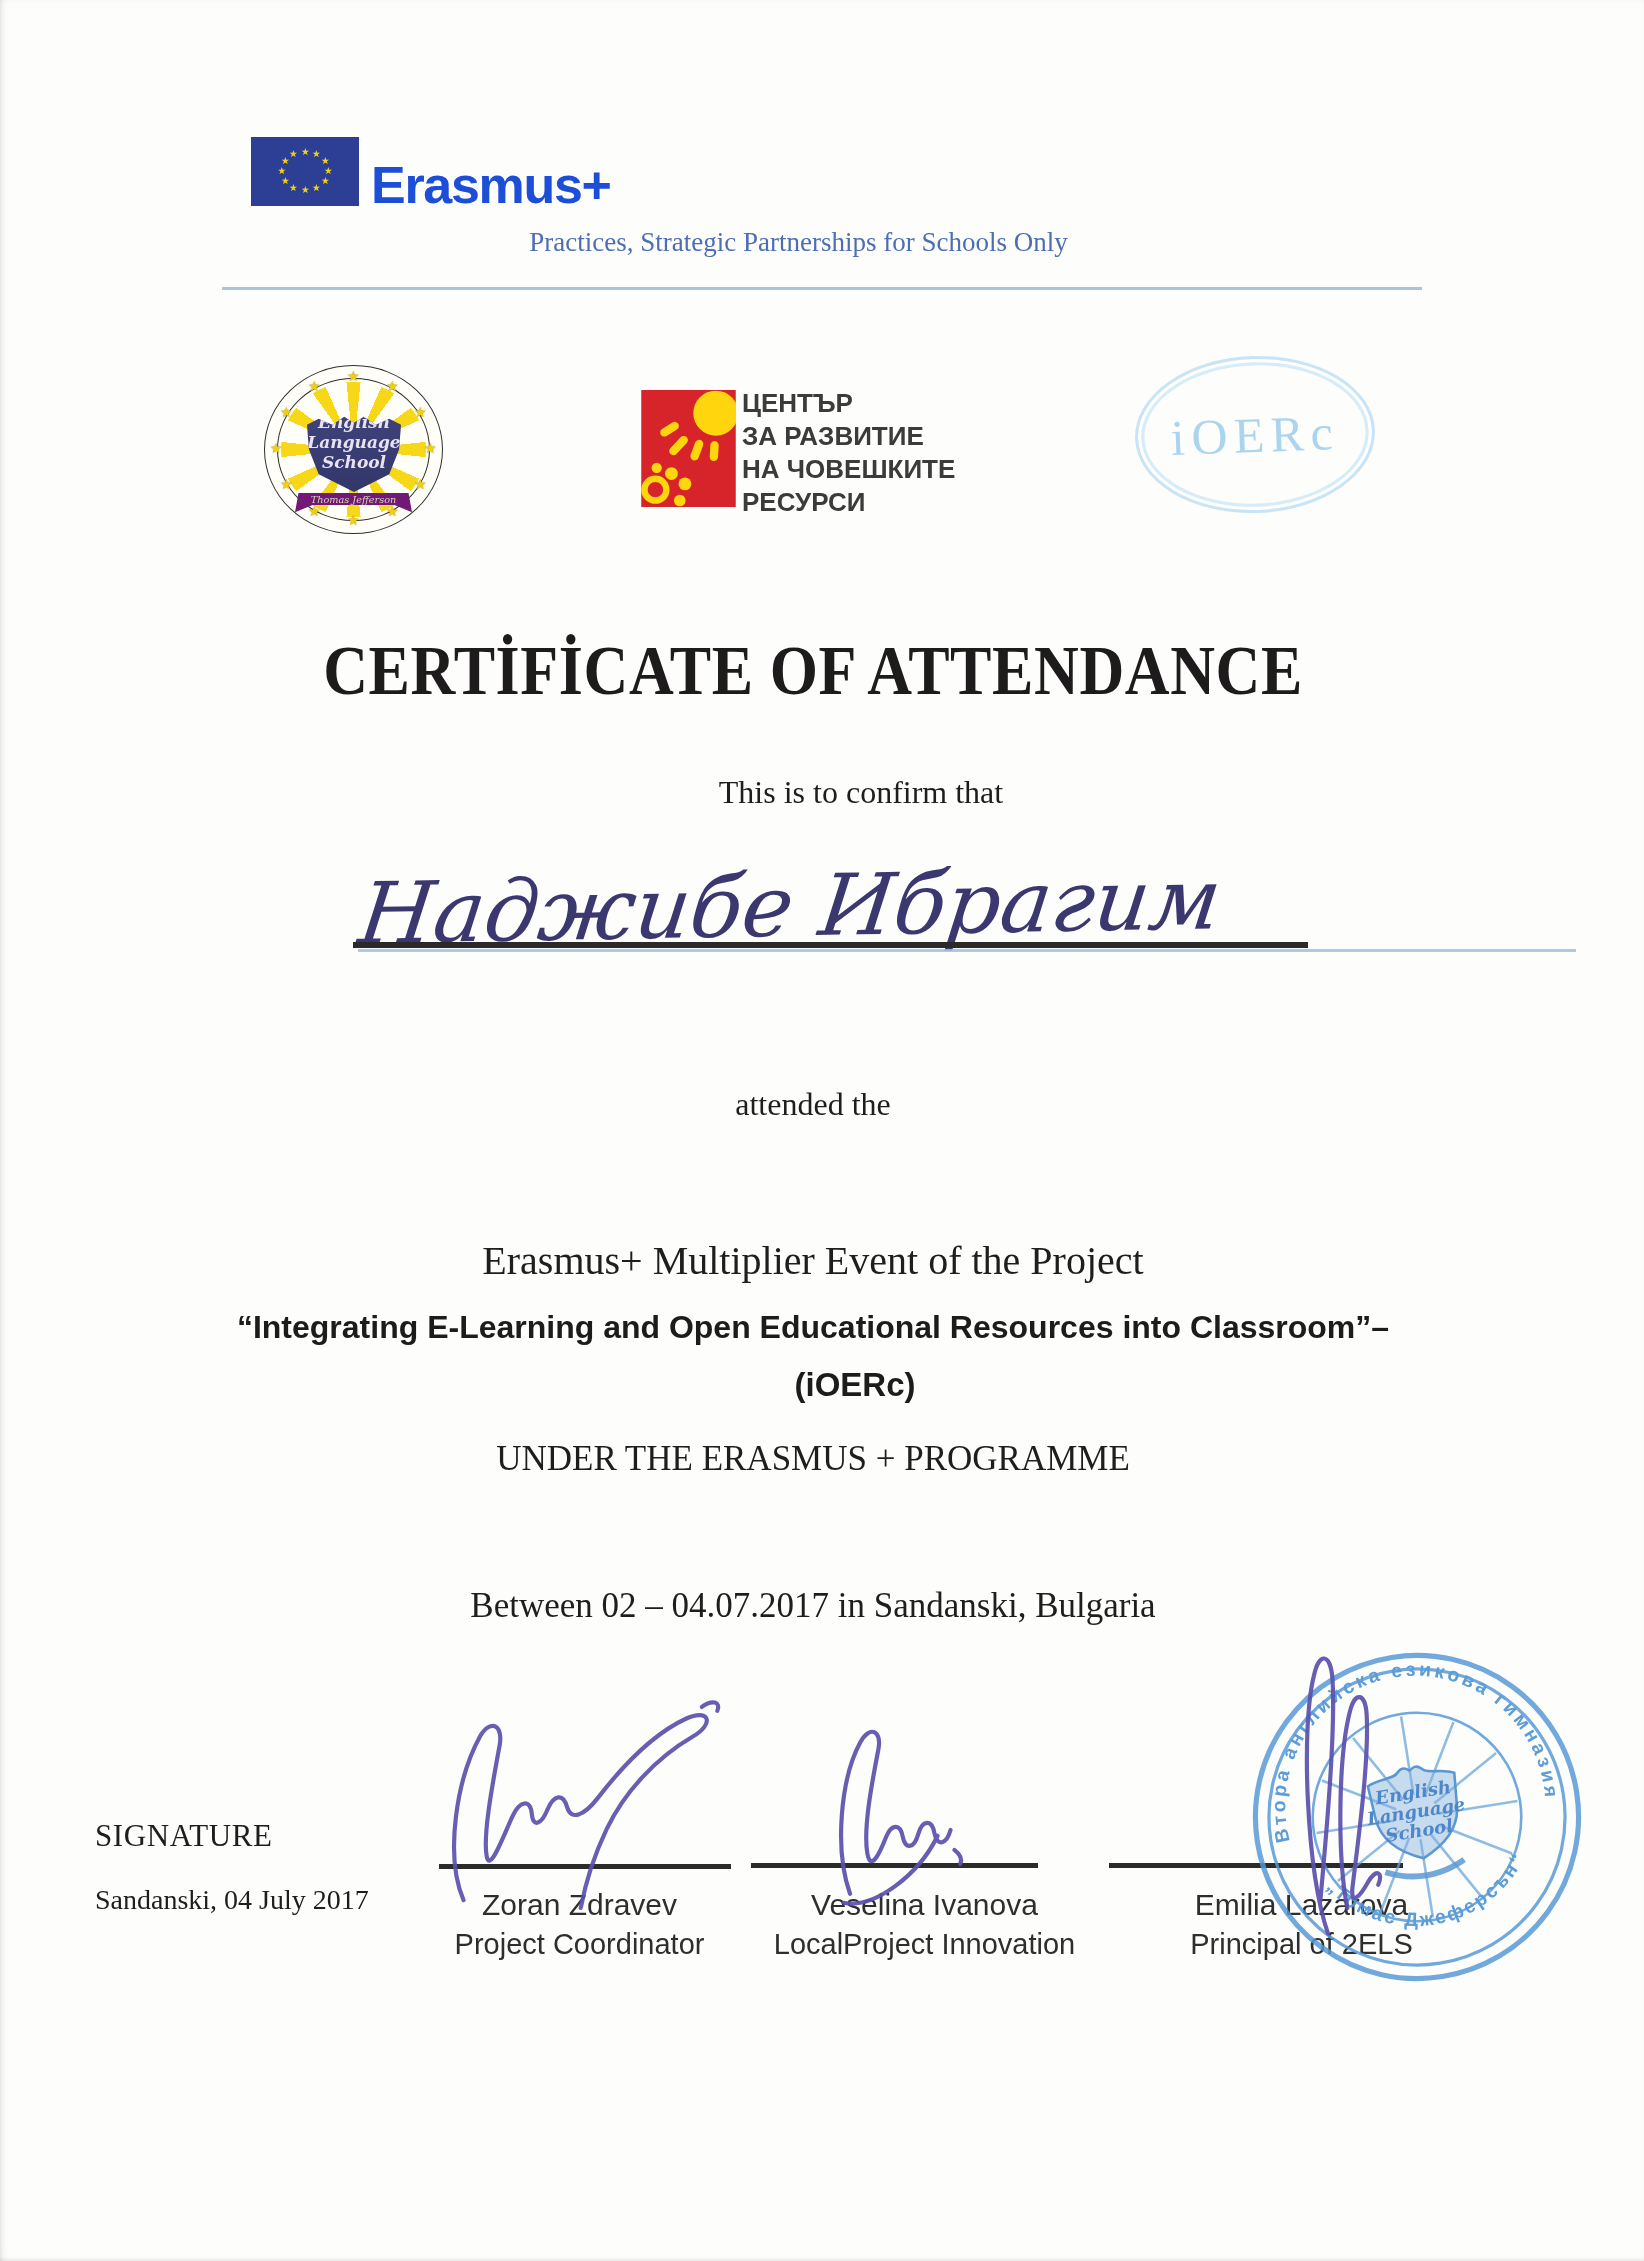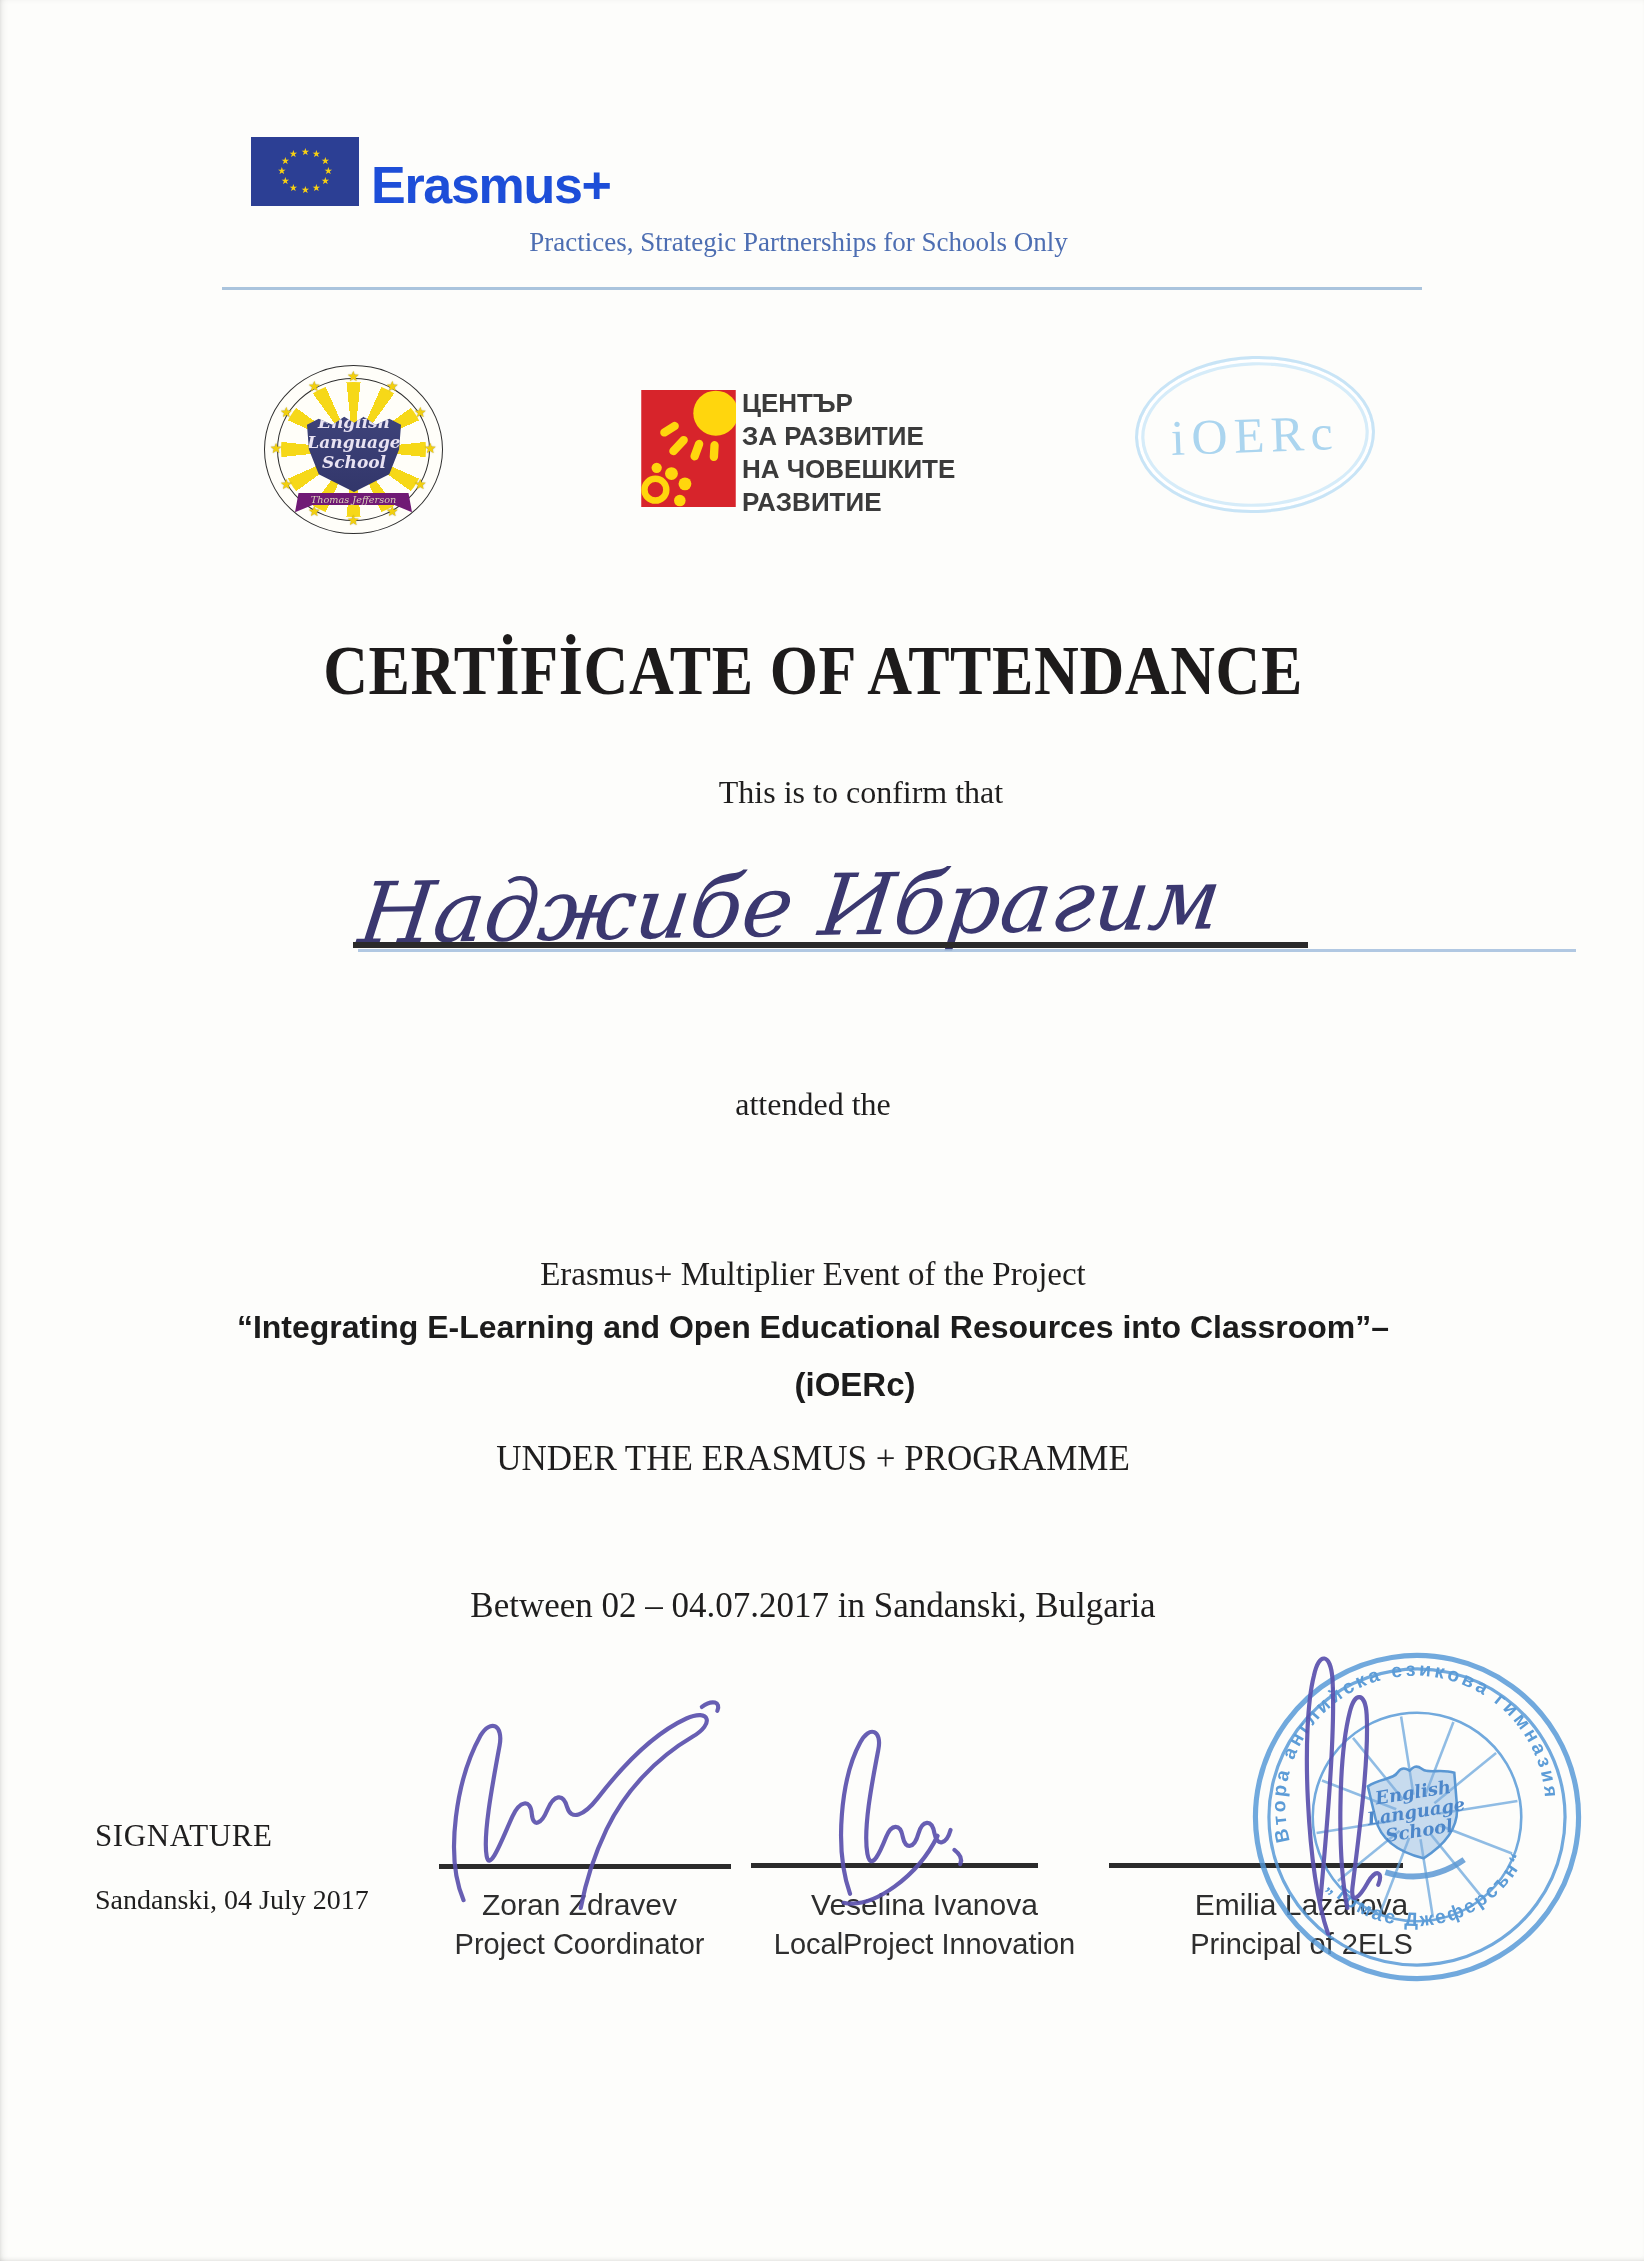--- a/index.html
+++ b/index.html
@@ -51,21 +51,21 @@
   .title{top:630px;font-size:62px;font-weight:bold;color:#1d1b1b;letter-spacing:0.6px;
         transform:scaleY(1.14);transform-origin:center top;}
   .confirm{top:774px;font-size:32px;padding-left:48px;}
   .participant-name{top:857px;left:361px;width:818px;text-align:center;
         font-family:"DejaVu Serif",serif;font-style:italic;font-size:85px;color:#3b3870;
         transform:skewX(-8deg) rotate(-1deg);white-space:nowrap;}
   .underline-dark{left:353px;top:942px;width:955px;height:5.8px;background:#2b2a2a;}
   .underline-blue{left:358px;top:949px;width:1218px;height:2.6px;background:#a3bedd;opacity:.85;}
   .caption{top:974px;font-size:30px;}
   .attended{top:1086px;font-size:32px;}
-  .event-intro{top:1237px;font-size:33px;margin-top:19px;}
+  .event-intro{top:1237px;font-size:40px;}
   .project-title{top:1309px;font-family:"Liberation Sans",sans-serif;font-weight:bold;font-size:32px;color:#1c1c1c;}
   .acronym{top:1366px;font-family:"Liberation Sans",sans-serif;font-weight:bold;font-size:33px;color:#1c1c1c;padding-left:42px;}
   .programme{top:1439px;font-size:35px;}
   .date-location{top:1586px;font-size:35px;}
 
   
   .signature-label{left:95px;top:1818px;font-size:31px;letter-spacing:0.6px;}
   .date-place{left:95px;top:1884px;font-size:28px;}
   .sig-line{height:4.5px;background:#2b2b2b;}
   .sig-line1{left:439px;top:1864px;width:292px;}
@@ -140,21 +140,21 @@
       <circle cx="68" cy="146" r="10"></circle>
       <circle cx="60" cy="172" r="9"></circle>
       <circle cx="24" cy="121" r="8"></circle>
     </g>
     <circle cx="22" cy="155" r="17" fill="none" stroke="#ffd60d" stroke-width="10"></circle>
   </svg>
   <div class="abs hrdc-text">
     <div>ЦЕНТЪР</div>
     <div>ЗА РАЗВИТИЕ</div>
     <div>НА ЧОВЕШКИТЕ</div>
-    <div>РАЗВИТИЕ</div>
+    <div>РЕСУРСИ</div>
   </div>
 
   <div class="abs ioerc-oval">
     <span>iOERc</span>
   </div>
 
   <div class="c title">CERTİFİCATE OF ATTENDANCE</div>
   <div class="c confirm">This is to confirm that</div>
   <div class="abs participant-name">Наджибе Ибрагим</div>
   <div class="abs underline-dark"></div>

